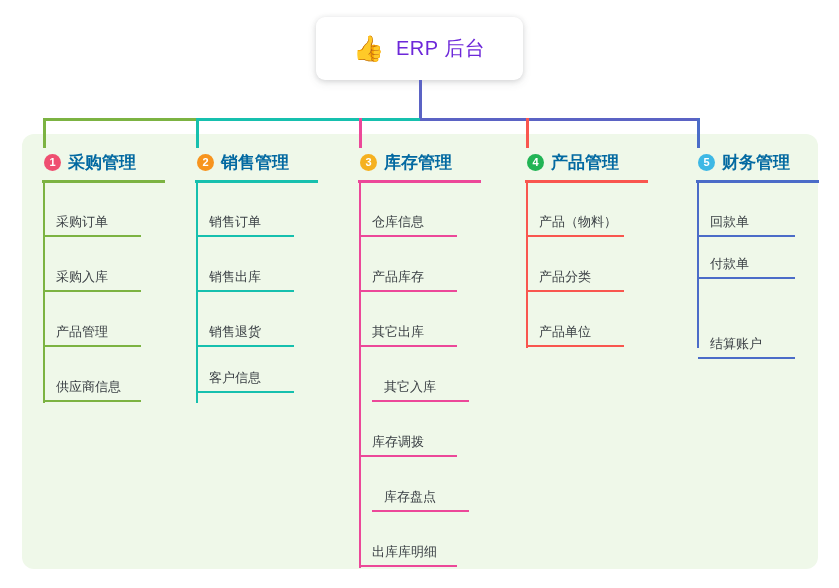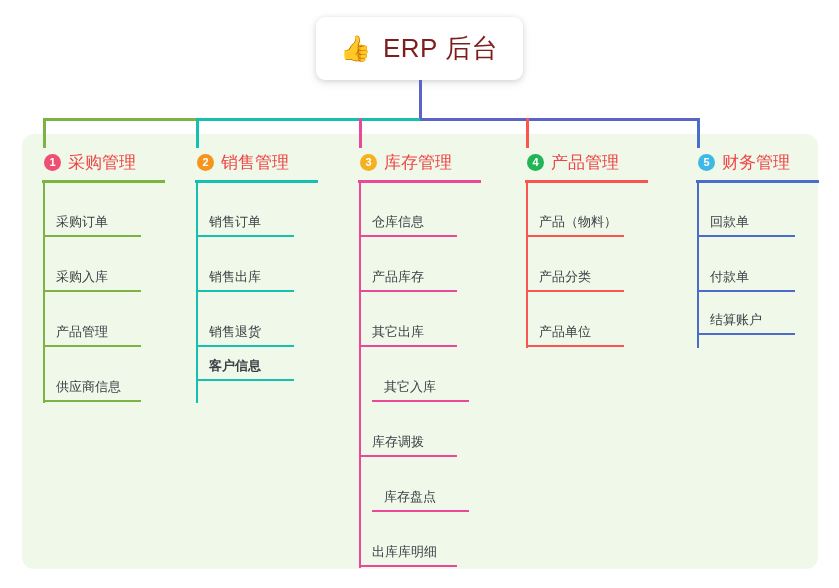--- a/index.html
+++ b/index.html
@@ -18,21 +18,21 @@
     left:316px;top:17px;
     width:207px;height:63px;
     background:#ffffff;
     border-radius:9px;
     box-shadow:0 1px 5px rgba(60,64,67,.16),0 3px 10px rgba(60,64,67,.10);
     display:flex;align-items:center;justify-content:center;
     gap:11px;
   }
   .root-emoji{font-size:25px;line-height:1;}
   .root-title{
-    font-size:26px;color:#7f1d1d;letter-spacing:.5px;white-space:nowrap;
+    font-size:20px;color:#6d28d9;letter-spacing:.5px;white-space:nowrap;
   }
 
   
   .stem{position:absolute;width:3px;background:#5b63c4;}
   .hbar{position:absolute;height:3px;}
   .drop{position:absolute;width:3px;}
 
   
   .panel{
     position:absolute;
@@ -40,21 +40,21 @@
     width:796px;height:435px;
     background:#eff8e9;
     border-radius:12px;
   }
   .col-head{position:absolute;display:flex;align-items:center;gap:7px;white-space:nowrap;}
   .badge{
     width:17px;height:17px;border-radius:50%;
     color:#ffffff;font-size:11px;line-height:17px;
     text-align:center;font-weight:bold;flex:0 0 auto;
   }
-  .col-title{font-size:17px;color:#ef4444;}
+  .col-title{font-size:17px;color:#0369a1;font-weight:bold;}
   .head-rule{position:absolute;height:3px;}
 
   .spine{position:absolute;width:2px;}
   .leaf{position:absolute;}
   .leaf-label{
     position:absolute;font-size:13px;color:#3b4045;white-space:nowrap;
     left:12px;bottom:6px;
   }
   .leaf-rule{position:absolute;height:2px;left:0;bottom:0;}
 </style>
@@ -116,21 +116,21 @@
         <span class="leaf-rule" style="width: 97px; background: rgb(22, 192, 174);"></span>
       </div>
       <div class="leaf" style="left: 197px; top: 245px; width: 97px; height: 47px;">
         <span class="leaf-label">销售出库</span>
         <span class="leaf-rule" style="width: 97px; background: rgb(22, 192, 174);"></span>
       </div>
       <div class="leaf" style="left: 197px; top: 300px; width: 97px; height: 47px;">
         <span class="leaf-label">销售退货</span>
         <span class="leaf-rule" style="width: 97px; background: rgb(22, 192, 174);"></span>
       </div>
-      <div class="leaf" style="left: 197px; top: 334px; width: 97px; height: 47px; font-weight: bold;">
+      <div class="leaf" style="left: 197px; top: 346px; width: 97px; height: 47px;">
         <span class="leaf-label">客户信息</span>
         <span class="leaf-rule" style="width: 97px; background: rgb(22, 192, 174);"></span>
       </div>
       <div class="col-head" style="left: 360px; top: 151px;">
         <span class="badge" style="background: rgb(245, 177, 32);">3</span>
         <span class="col-title">库存管理</span>
       </div>
       <div class="head-rule" style="left: 358px; top: 180px; width: 123px; background: rgb(236, 72, 153);"></div>
       <div class="spine" style="left: 359px; top: 183px; height: 385px; background: rgb(236, 72, 153);"></div>
       <div class="leaf" style="left: 360px; top: 190px; width: 97px; height: 47px;">
@@ -182,23 +182,23 @@
       <div class="col-head" style="left: 698px; top: 151px;">
         <span class="badge" style="background: rgb(62, 184, 229);">5</span>
         <span class="col-title">财务管理</span>
       </div>
       <div class="head-rule" style="left: 696px; top: 180px; width: 123px; background: rgb(75, 108, 200);"></div>
       <div class="spine" style="left: 697px; top: 183px; height: 165px; background: rgb(75, 108, 200);"></div>
       <div class="leaf" style="left: 698px; top: 190px; width: 97px; height: 47px;">
         <span class="leaf-label">回款单</span>
         <span class="leaf-rule" style="width: 97px; background: rgb(75, 108, 200);"></span>
       </div>
-      <div class="leaf" style="left: 698px; top: 245px; width: 97px; height: 47px;">
+      <div class="leaf" style="left: 698px; top: 232px; width: 97px; height: 47px;">
         <span class="leaf-label">付款单</span>
         <span class="leaf-rule" style="width: 97px; background: rgb(75, 108, 200);"></span>
       </div>
-      <div class="leaf" style="left: 698px; top: 288px; width: 97px; height: 47px;">
+      <div class="leaf" style="left: 698px; top: 312px; width: 97px; height: 47px;">
         <span class="leaf-label">结算账户</span>
         <span class="leaf-rule" style="width: 97px; background: rgb(75, 108, 200);"></span>
       </div>
     </div>
 
 </div>
 
 </body></html>

